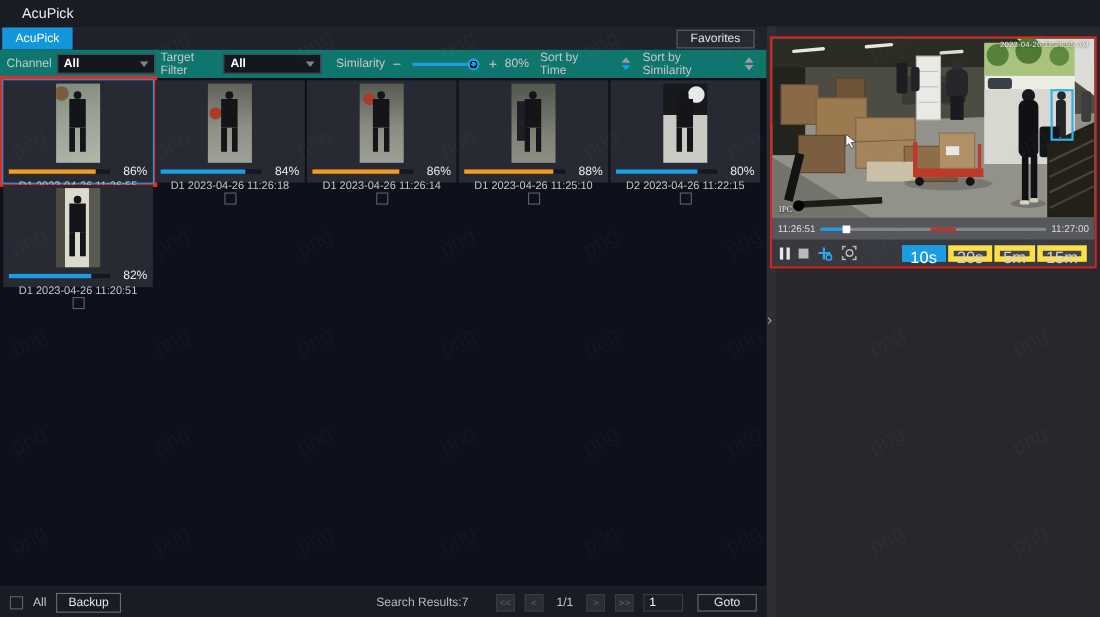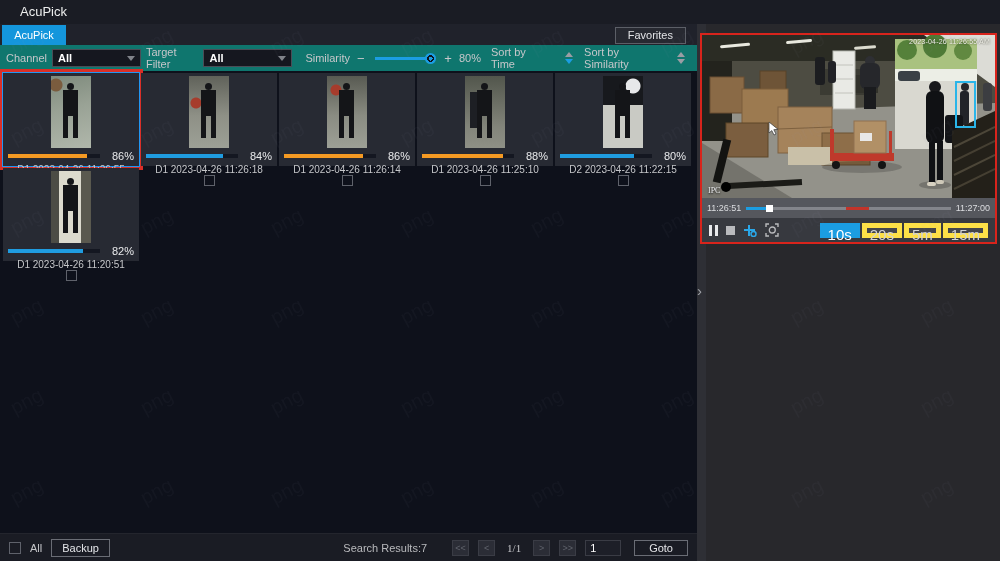--- a/index.html
+++ b/index.html
@@ -51,21 +51,21 @@
   .meta-row { display:flex; align-items:center; justify-content:space-between; padding:0 5px; margin-top:2px;flex-direction:column; }
   .ts { font-size:10px; color:#c6c7ca; white-space:nowrap; }
   .cbx { width:11px; height:11px; border:1px solid #5f626b; background:transparent; flex:none; }
 
   
   .bottombar { height:28px; background:#1a1c24; display:flex; align-items:center; padding:0 9px; gap:9px; flex:none; border-top:1px solid #23252d; }
   .backup-btn { border:1px solid #6a6d75; padding:2px 10px; color:#e4e5e8; background:transparent; }
   .b-spacer { flex:1; }
   .results-count { color:#b9babd; margin-right:16px; }
   .pbtn { width:17px; height:16px; background:#2b2d36; border:1px solid #3a3c45; color:#60636c; font-size:9px; text-align:center; line-height:14px; }
-  .page-ind { color:#c6c7ca; margin:0 3px;font-family:Liberation Serif, serif; }
+  .page-ind { color:#c6c7ca; margin:0 3px; }
   .page-input { width:36px; height:16px; background:#1d1f28; border:1px solid #3a3c45; color:#fff; font-size:11px; padding:0 4px; font-family:inherit; }
   .goto-btn { border:1px solid #6a6d75; padding:1px 14px; color:#e4e5e8; background:transparent; margin-left:4px; }
 
   
   .right-panel { position:absolute; left:697px; top:24px; width:303px; height:537px; background:#28282c; }
   .collapse-handle { position:absolute; left:0; top:0; width:9px; height:100%; background:#2e2f35; }
   .collapse-chevron { position:absolute; left:0px; top:259px; color:#9fa2a8; font-size:15px; line-height:15px; }
   .player { position:absolute; left:3px; top:9px; width:297px; border:2px solid #d8241c; }
   .video { position:relative; width:293px; height:163px; background:#6e6d65; overflow:hidden; }
   .video svg.scene { position:absolute; left:0; top:0; }

